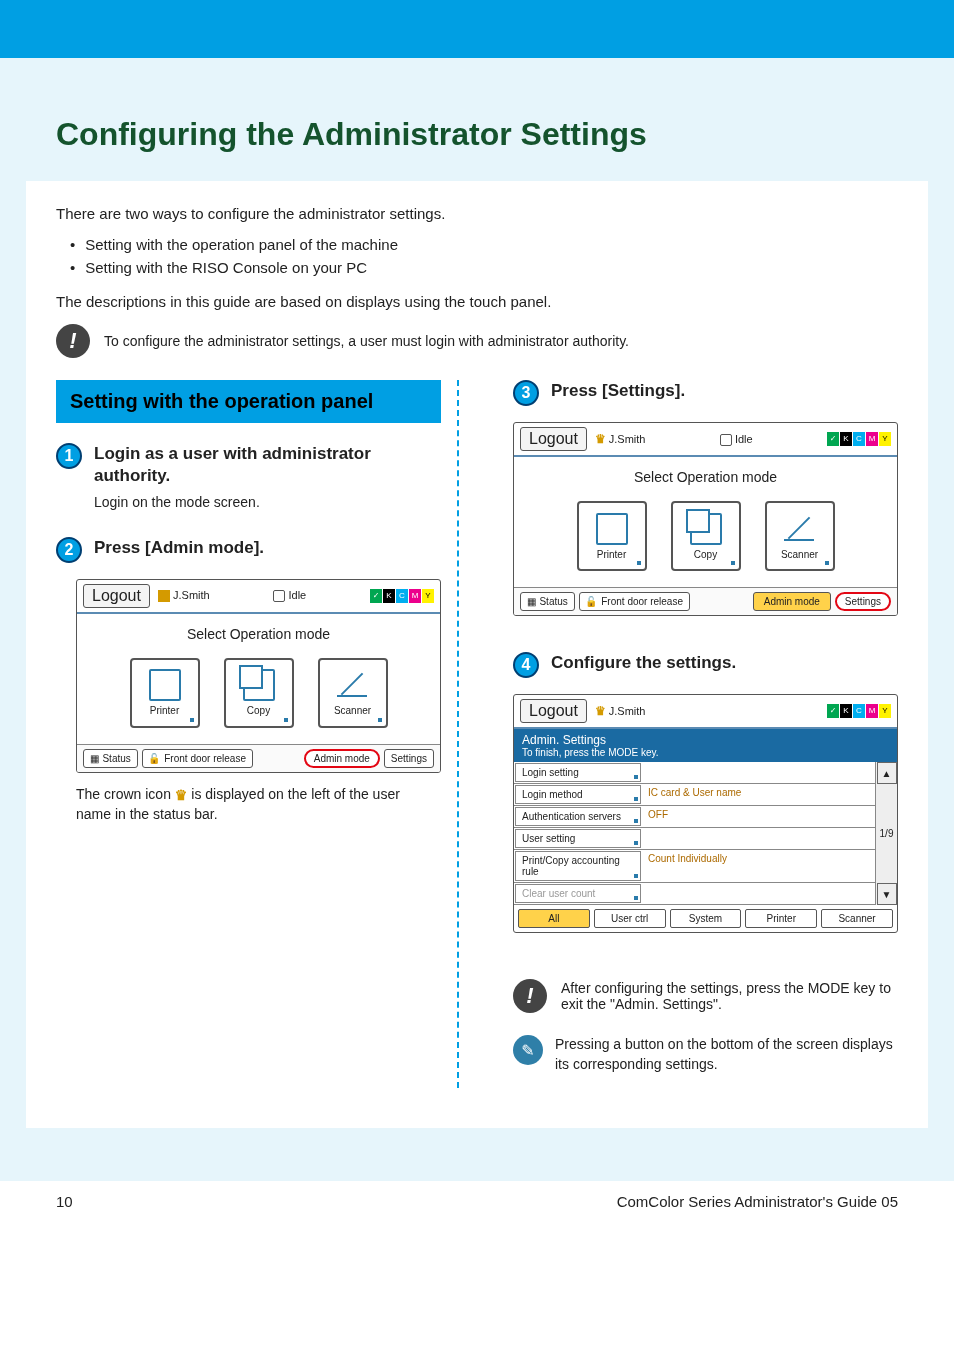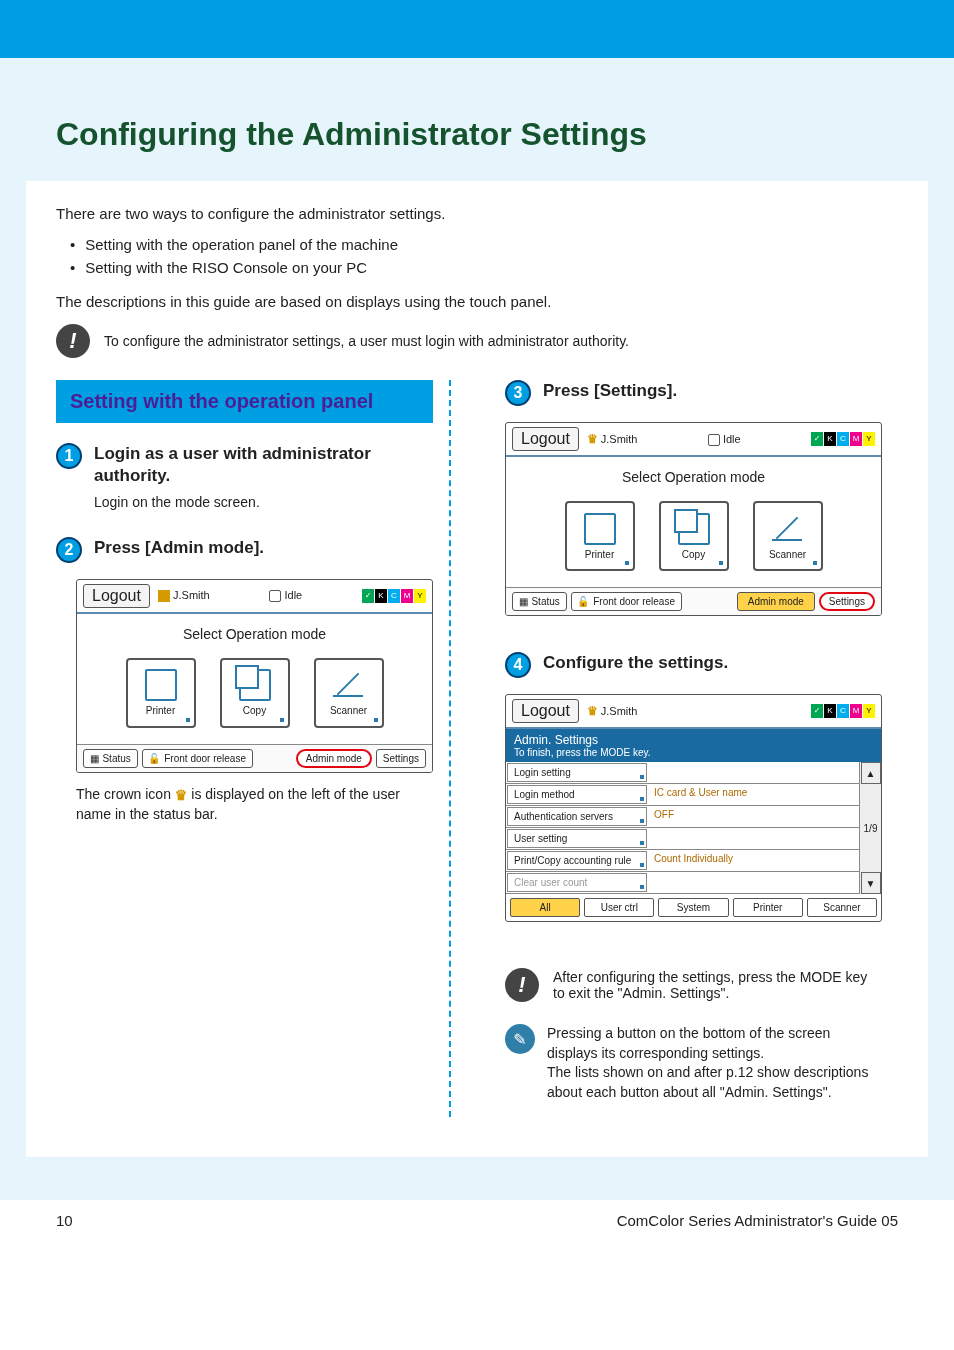--- a/index.html
+++ b/index.html
@@ -1,28 +1,28 @@
 <!DOCTYPE html>
 <html><head>
 <meta charset="utf-8">
 <style>
   * { box-sizing: border-box; margin: 0; padding: 0; }
   body { font-family: Arial, Helvetica, sans-serif; background: #fff; color: #222; width: 954px; }
   .top-band { height: 58px; background: #009fe3; }
   .content { padding: 28px 56px 36px 56px; background: #e6f5fb; }
   .page-title { font-size: 32px; font-weight: bold; color: #14532d; margin: 30px 0 28px; }
-  .body-area { background: #fff; padding: 24px 46px 40px 30px; margin: 7px -30px; }
+  .body-area { background: #fff; padding: 24px 30px 40px 30px; margin: 17px -30px; }
   .intro p { font-size: 15px; margin-bottom: 12px; }
   .intro ul { margin: 6px 0 14px 14px; list-style: none; }
   .intro ul li::before { content: "•"; margin-right: 10px; }
   .intro ul li { font-size: 15px; line-height: 1.5; }
   .note-row { display: flex; align-items: center; gap: 14px; margin: 14px 0 22px; }
   .excl-icon { width: 34px; height: 34px; border-radius: 50%; background: #444; color: #fff; display: flex; align-items: center; justify-content: center; font-size: 22px; font-weight: bold; flex: none; font-style: italic; }
   .note-row span { font-size: 14px; }
-  .section-header { background: #009fe3; color: #4c1d95; font-size: 20px; font-weight: bold; padding: 10px 14px; margin-bottom: 20px; }
+  .section-header { background: #009fe3; color: #000000; font-size: 20px; font-weight: bold; padding: 10px 14px; margin-bottom: 20px; }
   .columns { display: flex; gap: 0; }
   .col { flex: 1; min-width: 0; }
   .divider { width: 40px; border-left: 2px dashed #009fe3; margin: 0 16px; flex: none; }
   .step { display: flex; gap: 12px; margin-bottom: 14px; }
   .step-badge { width: 26px; height: 26px; border-radius: 50%; background: #009fe3; color: #fff; border: 2px solid #003f72; font-weight: bold; font-size: 16px; display: flex; align-items: center; justify-content: center; flex: none; }
   .step-body { flex: 1; }
   .step-title { font-weight: bold; font-size: 17px; margin-bottom: 6px; line-height: 1.3; }
   .step-text { font-size: 14px; margin-bottom: 10px; line-height: 1.4; }
   .panel { border: 1px solid #555; border-radius: 3px; background: #fff; font-size: 11px; overflow: hidden; margin-bottom: 12px; }
   .panel-top { display: flex; align-items: center; padding: 4px 6px; border-bottom: 2px solid #5b8bb3; gap: 8px; }
@@ -53,21 +53,21 @@
   .pb-btn { border: 1px solid #555; border-radius: 3px; padding: 3px 6px; font-size: 10px; background: #fff; display: flex; align-items: center; gap: 3px; }
   .pb-admin { padding: 3px 10px; }
   .hilite-red { border: 2px solid #e30613; border-radius: 12px; padding: 2px 8px; }
   .caption { font-size: 14px; line-height: 1.4; margin: 8px 20px 20px; }
   .inline-crown { color: #d49a00; font-weight: bold; font-size: 14px; vertical-align: middle; }
   
   .admin-header { background: #1a6aa2; color: #fff; padding: 4px 8px; }
   .admin-header .at { font-size: 12px; }
   .admin-header .as { font-size: 10px; }
   .admin-row { display: flex; border-bottom: 1px solid #888; }
-  .ar-label { width: 140px; border-right: 1px solid #888; padding: 3px 6px; font-size: 10px; border: 1px solid #888; margin: 1px; position: relative; }
+  .ar-label { width: 126px; border-right: 1px solid #888; padding: 3px 6px; font-size: 10px; border: 1px solid #888; margin: 1px; position: relative; }
   .ar-label::after { content: ""; position: absolute; right: 2px; bottom: 2px; width: 4px; height: 4px; background: #2a7bab; }
   .ar-val { flex: 1; padding: 3px 6px; font-size: 10px; color: #9a5a00; }
   .ar-val.hl { color: #ac6a00; }
   .admin-scroll { width: 22px; background: #eee; border-left: 1px solid #888; display: flex; flex-direction: column; font-size: 10px; align-items: center; }
   .admin-scroll .arrow { height: 22px; display: flex; align-items: center; justify-content: center; border: 1px solid #666; width: 20px; }
   .admin-scroll .page { flex: 1; display: flex; align-items: center; justify-content: center; }
   .admin-body { display: flex; }
   .admin-rows { flex: 1; }
   .admin-tabs { display: flex; gap: 4px; padding: 4px; }
   .admin-tab { flex: 1; border: 1px solid #555; border-radius: 2px; padding: 3px 2px; text-align: center; font-size: 10px; background: #fff; }
@@ -299,21 +299,20 @@
 
         <div class="note-row">
           <div class="excl-icon">!</div>
           <span>After configuring the settings, press the MODE key to exit the "Admin. Settings".</span>
         </div>
 
         <div class="tip-row">
           <div class="tip-icon">✎</div>
           <div>
             <p class="tip-text">Pressing a button on the bottom of the screen displays its corresponding settings.</p>
-            <p class="tip-text">The lists shown on and after p.12 show descriptions about each button about all "Admin. Settings".</p>
           </div>
         </div>
       </div>
     </div>
   </div>
 </div>
 
 <div class="footer">
   <span>10</span>
   <span>ComColor Series  Administrator's Guide  05</span>

